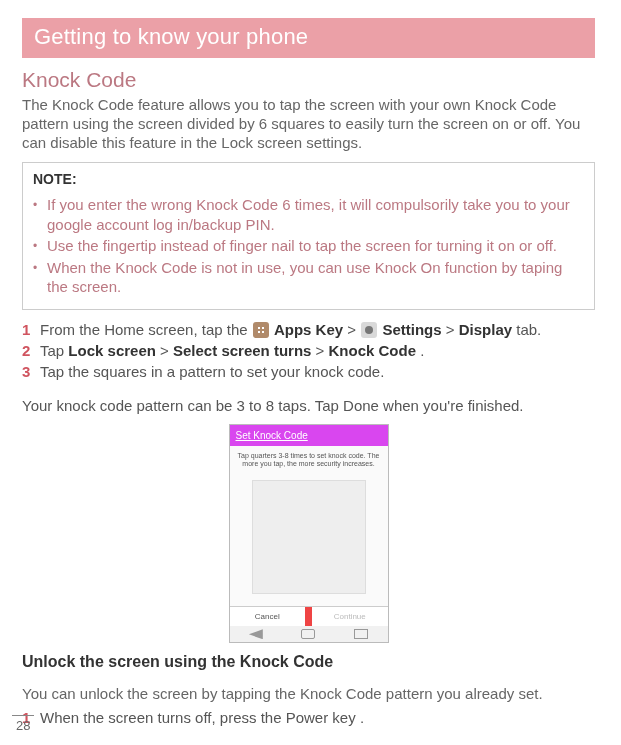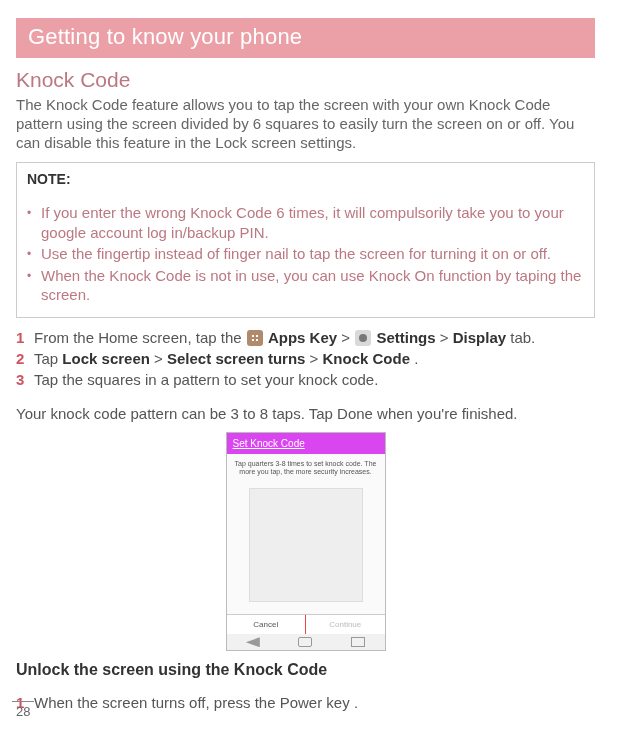--- a/index.html
+++ b/index.html
@@ -4,21 +4,21 @@
 <style>
   * { box-sizing: border-box; margin: 0; padding: 0; }
   html, body {
     width: 621px;
     font-family: Arial, Helvetica, sans-serif;
     color: #444;
     background: #fff;
   }
   .page {
     width: 621px;
-    padding: 18px 26px 8px 16px;
+    padding: 18px 26px 8px 22px;
     position: relative;
   }
   .header-bar {
     background: #eba0a7;
     color: #fff;
     font-size: 22px;
     padding: 6px 12px 8px 12px;
     font-weight: 400;
     letter-spacing: 0.2px;
     margin-bottom: 10px;
@@ -37,21 +37,21 @@
   }
   .note-box {
     border: 1px solid #ccc;
     padding: 8px 10px 10px 10px;
     margin: 4px 0 10px 0;
   }
   .note-label {
     font-weight: bold;
     color: #333;
     font-size: 14px;
-    margin-bottom: 16px;
+    margin-bottom: 8px;
   }
   .note-item {
     display: flex;
     font-size: 15px;
     color: #bb7882;
     line-height: 1.3;
     margin-bottom: 2px;
   }
   .note-bullet {
     flex: 0 0 14px;
@@ -152,21 +152,21 @@
     display: flex;
     border-top: 1px solid #ccc;
   }
   .device-buttons span {
     flex: 1;
     text-align: center;
     font-size: 8px;
     padding: 5px 0;
     color: #555;
   }
-  .device-buttons span:first-child { border-right:1px solid #ef4444; }
+  .device-buttons span:first-child { border-right:7px solid #ef4444; }
   .device-buttons span.disabled { color:#bbb; }
   .device-navbar {
     display:flex;
     justify-content:space-around;
     align-items:center;
     background:#f1f1f1;
     padding:3px 0;
   }
   .device-navbar .nk {
     width:14px; height:10px;
@@ -262,20 +262,21 @@
       <span class="disabled">Continue</span>
     </div>
     <div class="device-navbar">
       <div class="nk nk-back"></div>
       <div class="nk nk-home"></div>
       <div class="nk nk-recent"></div>
     </div>
   </div>
 
   <div class="subsection-title">Unlock the screen using the Knock Code</div>
+  <div class="body-text" style="margin-bottom:4px;">You can unlock the screen by tapping the Knock Code pattern you already set.</div>
 
   <div class="step">
     <div class="step-num">1</div>
     <div class="step-text">When the screen turns off, press the Power key .</div>
   </div>
 
   <div class="pagenum">28</div>
 </div>
 
 </body></html>

